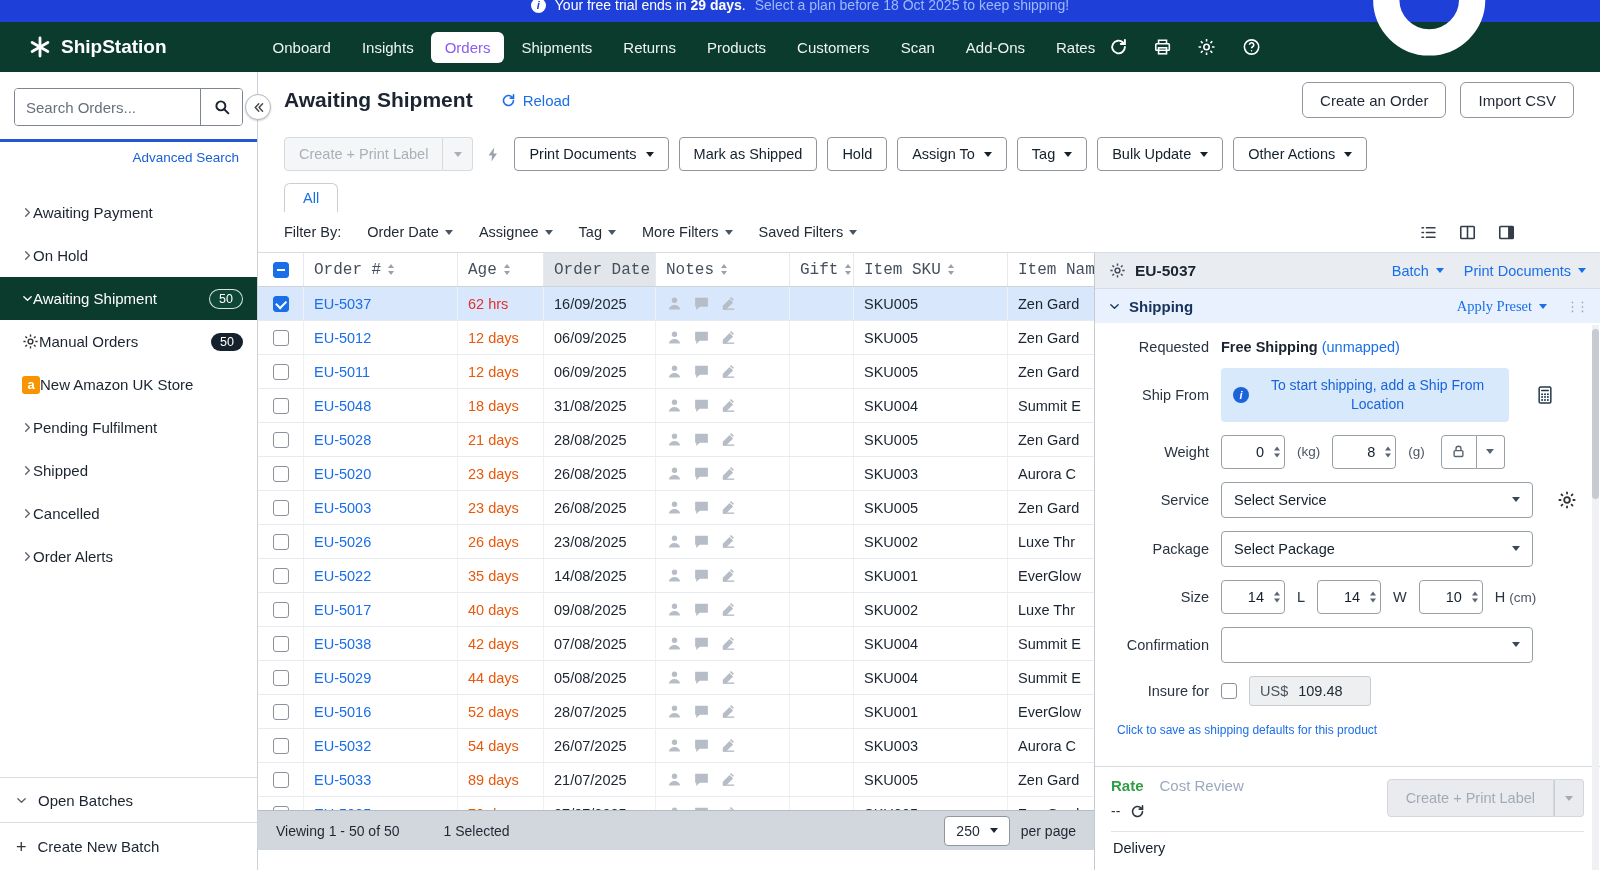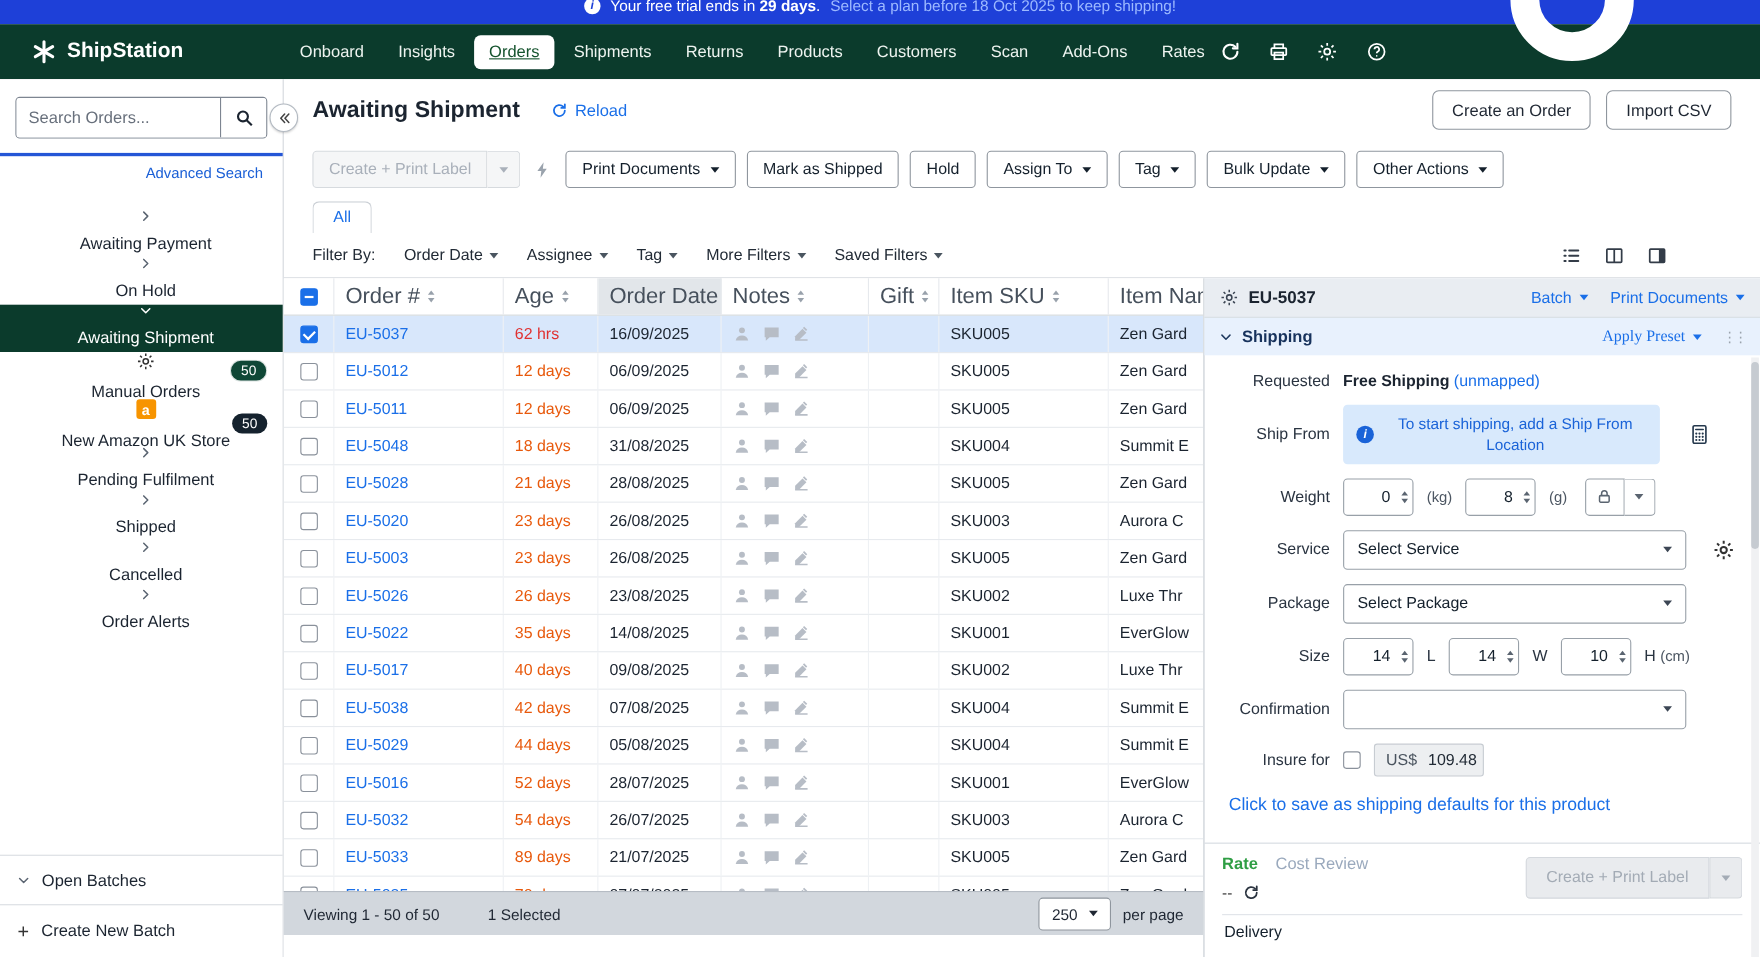--- a/index.html
+++ b/index.html
@@ -13,39 +13,39 @@
   .info-dot{width:15px;height:15px;border-radius:50%;background:#fff;color:#1e40d8;font-weight:700;font-size:11px;
     display:flex;align-items:center;justify-content:center;font-style:italic;flex:none;}
   .trial-link{color:#9db9ff;text-decoration:none;cursor:pointer;}
 
   
   .navbar{height:50px;background:#0b3b2c;display:flex;align-items:center;padding:0 28px;flex:none;}
   .brand{display:flex;align-items:center;gap:9px;color:#fff;font-size:19px;font-weight:700;}
   .brand-ic{width:24px;height:24px;color:#fff;}
   .nav-items{display:flex;gap:3px;margin-left:92px;align-items:center;}
   .nav-link{color:#eef4f0;font-size:15px;padding:7px 14px;border-radius:6px;cursor:pointer;white-space:nowrap;text-decoration:none;}
-  .nav-link.active{background:#fff;color:#14532d;text-decoration:underline;}
+  .nav-link.active{background:#fff;color:#8b5cf6;}
   .nav-icons{margin-left:auto;display:flex;gap:25px;align-items:center;color:#fff;}
   .nav-ic{width:20px;height:20px;cursor:pointer;}
   .user-wrap{position:relative;cursor:pointer;}
   svg{display:block;width:100%;height:100%;}
 
   .app-body{flex:1;display:flex;min-height:0;}
 
   
   .sidebar{width:258px;flex:none;border-right:1px solid #cdd2d8;display:flex;flex-direction:column;background:#fff;}
   .search-wrap{margin:16px 14px 0;display:flex;border:1.5px solid #7d8591;border-radius:4px;height:38px;overflow:hidden;flex:none;}
   .search-wrap input{flex:1;border:none;outline:none;padding:0 11px;font-size:15px;color:#333;font-family:inherit;min-width:0;}
   .search-wrap input::placeholder{color:#68707c;}
   .search-btn{width:42px;border-left:1.5px solid #7d8591;background:#fff;display:flex;align-items:center;justify-content:center;cursor:pointer;flex:none;}
   .search-btn .ic{width:18px;height:18px;color:#1b2430;}
   .accent-line{height:3px;background:#2456d6;margin-top:13px;flex:none;}
   .adv-link{display:block;text-align:right;color:#1a5fd6;font-size:13.5px;margin:8px 18px 0;text-decoration:none;cursor:pointer;}
   .side-list{margin-top:26px;}
-  .side-item{height:43px;display:flex;align-items:center;padding:0 14px 0 22px;gap:11px;font-size:15px;color:#1b2430;cursor:pointer;white-space:nowrap;flex-direction:column;}
+  .side-item{height:43px;display:flex;align-items:center;padding:0 14px 0 22px;gap:0;font-size:15px;color:#1b2430;cursor:pointer;white-space:nowrap;}
   .si-chev{width:11px;height:11px;color:#5b6572;flex:none;}
   .si-chev.down{transform:rotate(90deg);}
   .si-gear{width:17px;height:17px;color:#333;flex:none;}
   .si-amazon{width:18px;height:18px;background:#f79400;border-radius:3px;color:#fff;font-weight:700;font-size:13px;
     display:flex;align-items:center;justify-content:center;flex:none;}
   .si-badge{margin-left:auto;background:#15222e;color:#fff;font-size:12.5px;border-radius:10px;padding:2px 9px;}
   .side-item.active{background:#0b3b2c;color:#fff;}
   .side-item.active .si-chev{color:#fff;}
   .side-item.active .si-badge{background:#0f4736;border:1px solid rgba(255,255,255,.85);}
   .side-item.child{}
@@ -88,21 +88,21 @@
   .f-static{color:#222b36;}
   .f-item{display:flex;align-items:center;gap:6px;cursor:pointer;white-space:nowrap;}
   .f-item .caret{color:#4a5560;}
   .view-icons{margin-left:auto;margin-right:58px;display:flex;gap:20px;color:#333c48;}
   .view-ic{width:19px;height:19px;cursor:pointer;}
 
   .content-row{flex:1;display:flex;min-height:0;border-top:1px solid #d9dde2;}
 
   
   .table-section{flex:1;min-width:0;display:flex;flex-direction:column;background:#fff;}
-  .thead{display:flex;height:34px;border-bottom:1px solid #cfd4d9;font-size:20px;color:#46505c;flex:none;}
+  .thead{display:flex;height:34px;border-bottom:1px solid #cfd4d9;font-size:16px;color:#46505c;flex:none;font-family:Liberation Mono, monospace;}
   .th{display:flex;align-items:center;padding:0 10px;border-right:1px solid #e6e9ed;white-space:nowrap;overflow:hidden;}
   .th:last-child{border-right:none;}
   .active-sort{background:#e2e6ea;}
   .sort{display:flex;flex-direction:column;gap:2.5px;margin-left:7px;flex:none;}
   .sort i{width:0;height:0;border-left:3.5px solid transparent;border-right:3.5px solid transparent;}
   .sort .up{border-bottom:4px solid #98a1ab;}
   .sort .dn{border-top:4px solid #98a1ab;}
   .col-check{width:46px;flex:none;justify-content:center;}
   .col-order{width:154px;flex:none;}
   .col-age{width:86px;flex:none;}
@@ -168,24 +168,24 @@
   .unit{color:#4c5662;font-size:13.5px;}
   .dim-letter{color:#2a3441;}
   .wsplit{display:inline-flex;margin-left:4px;}
   .wseg{border:1px solid #98a0a8;background:#fff;height:34px;display:flex;align-items:center;justify-content:center;cursor:pointer;}
   .wseg.lock{width:36px;border-radius:4px 0 0 4px;color:#5a6470;}
   .wseg.lock .ic{width:15px;height:15px;}
   .wseg.dd{width:28px;border-left:0;border-radius:0 4px 4px 0;color:#5a6470;}
   .select{width:312px;height:36px;border:1px solid #98a0a8;border-radius:4px;background:#fff;display:flex;align-items:center;
     justify-content:space-between;padding:0 12px;font-size:14.5px;color:#14202c;cursor:pointer;}
   .select .caret{color:#3c4654;}
-  .insure-box{width:100px;height:30px;background:#edeff1;border:1px solid #c7ccd2;border-radius:3px;display:flex;
+  .insure-box{width:122px;height:30px;background:#edeff1;border:1px solid #c7ccd2;border-radius:3px;display:flex;
     align-items:center;gap:10px;padding:0 10px;overflow:hidden;}
   .cur{color:#49535e;}
-  .save-link{color:#1a6fe8;font-size:16px;margin:4px 0 0 12px;text-decoration:none;cursor:pointer;display:inline-block;}
+  .save-link{color:#1a6fe8;font-size:12px;margin:4px 0 0 12px;text-decoration:none;cursor:pointer;display:inline-block;}
 
   .dp-footer{margin-top:auto;border-top:1px solid #d5dae0;padding:10px 16px 0;flex:none;}
   .rate-row{display:flex;align-items:center;}
   .rate-left{display:flex;flex-direction:column;}
   .rate-labels{display:flex;gap:16px;align-items:baseline;}
   .rate-label{color:#2f9e44;font-weight:700;font-size:15px;}
   .cost-review{color:#9aa9bd;font-size:15px;cursor:pointer;}
   .rate-val{display:flex;align-items:center;gap:10px;margin-top:9px;color:#333;font-size:14px;}
   .rate-refresh{width:15px;height:15px;color:#2b3440;cursor:pointer;}
   .dp-create-split{margin-left:auto;display:inline-flex;}

